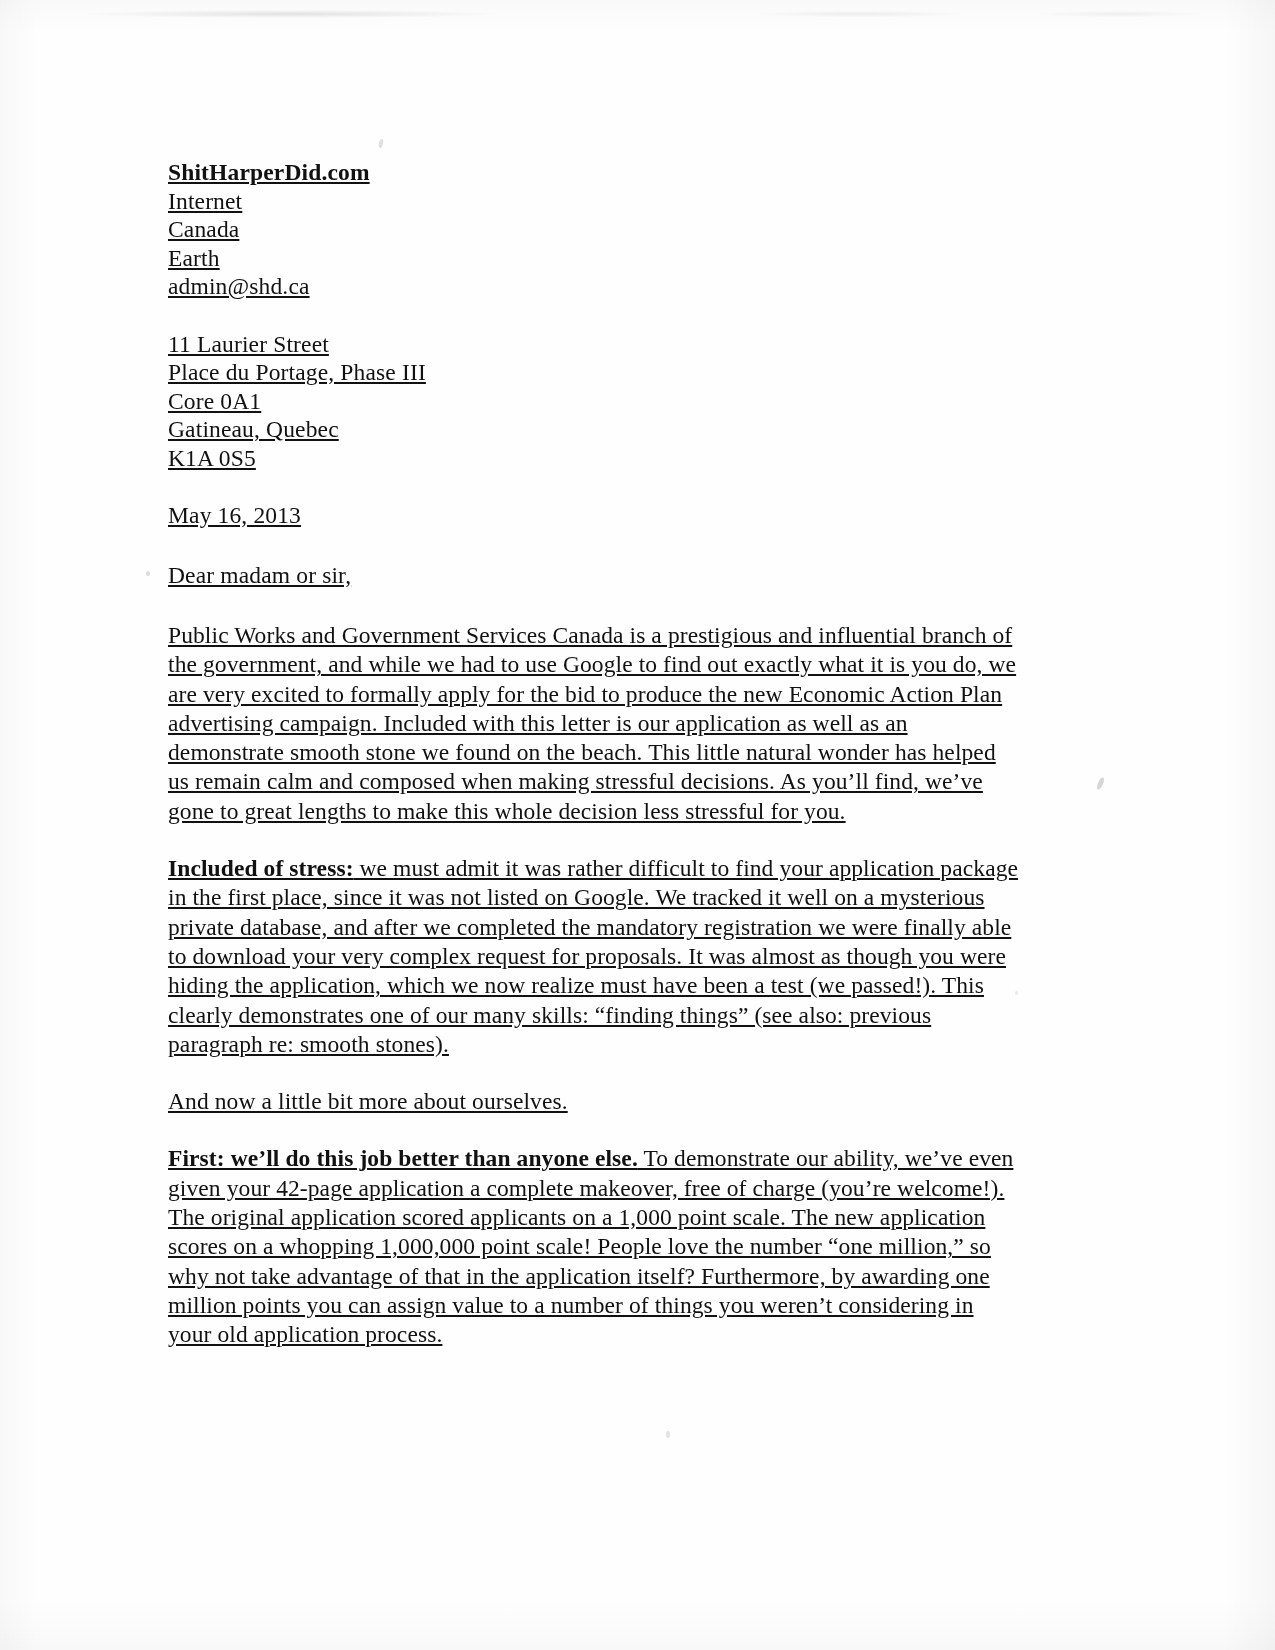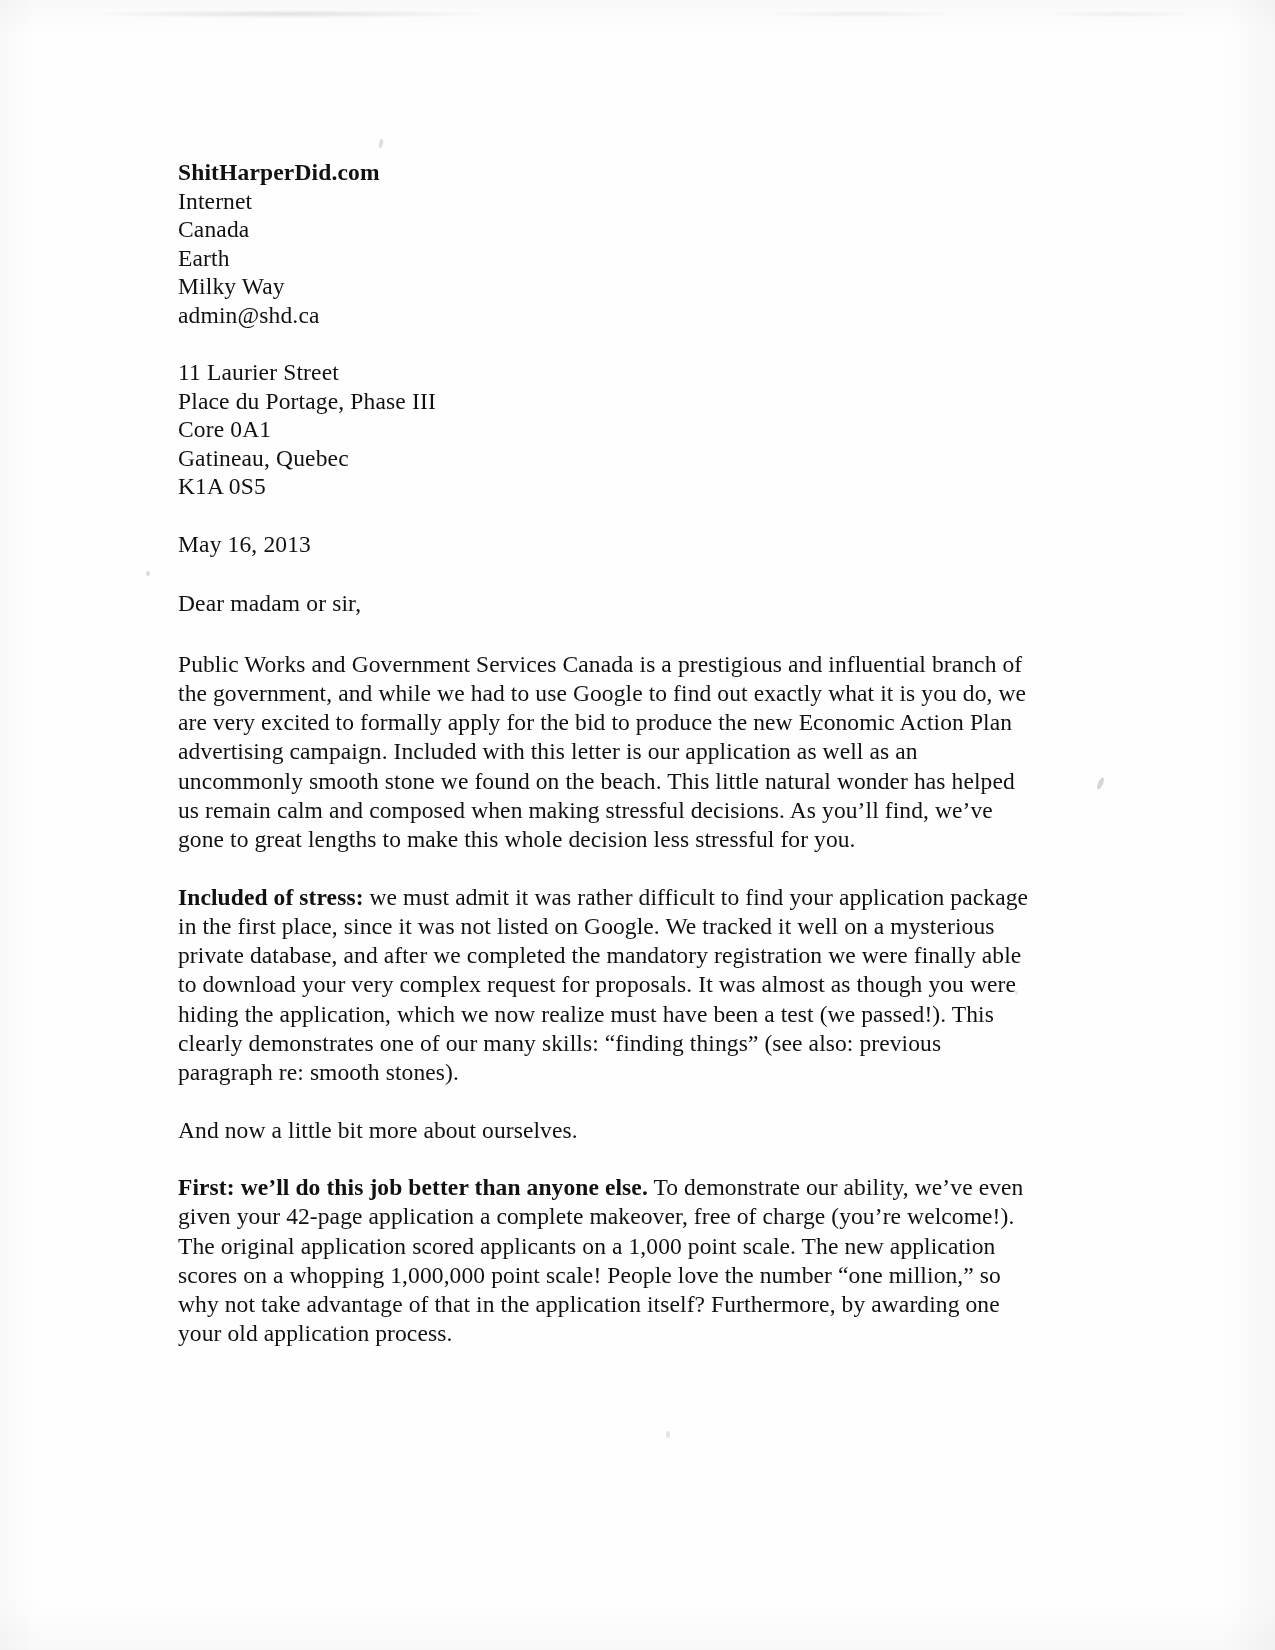--- a/index.html
+++ b/index.html
@@ -41,23 +41,24 @@
   }
   .speck.s1 { left: 379px; top: 139px;  width: 4px;  height: 9px;  transform: rotate(12deg); opacity: .35; }
   .speck.s2 { left: 146px; top: 571px;  width: 4px;  height: 5px;  opacity: .4; }
   .speck.s3 { left: 1098px;top: 777px;  width: 5px;  height: 13px; transform: rotate(24deg); opacity: .45; }
   .speck.s4 { left: 666px; top: 1431px; width: 4px;  height: 7px;  opacity: .3; }
   .speck.s5 { left: 1015px;top: 991px;  width: 3px;  height: 4px;  opacity: .25; }
 
   
   .letter {
     position: absolute;
-    left: 178px;
+    left: 168px;
     top: 158px;
     width: 870px;
+    text-decoration: underline;
   }
 
   .block { margin: 0 0 0 0; }
 
   .line {
     font-size: 23.5px;
     line-height: 28.5px;
     letter-spacing: 0.15px;
     white-space: pre-wrap;
   }
@@ -91,42 +92,41 @@
   <div class="speck s4"></div>
   <div class="speck s5"></div>
 
   <div class="letter">
 
     <div class="block addr-block">
       <div class="line bold">ShitHarperDid.com</div>
       <div class="line">Internet</div>
       <div class="line">Canada</div>
       <div class="line">Earth</div>
-      <div class="line">Milky Way</div>
       <div class="line">admin@shd.ca</div>
     </div>
 
     <div class="block addr-block">
       <div class="line">11 Laurier Street</div>
       <div class="line">Place du Portage, Phase III</div>
       <div class="line">Core 0A1</div>
       <div class="line">Gatineau, Quebec</div>
       <div class="line">K1A 0S5</div>
     </div>
 
     <div class="line date-line">May 16, 2013</div>
 
     <div class="line salutation">Dear madam or sir,</div>
 
     <p class="para">
       <span class="ln">Public Works and Government Services Canada is a prestigious and influential branch of</span>
       <span class="ln">the government, and while we had to use Google to find out exactly what it is you do, we</span>
       <span class="ln">are very excited to formally apply for the bid to produce the new Economic Action Plan</span>
       <span class="ln">advertising campaign. Included with this letter is our application as well as an</span>
-      <span class="ln">uncommonly smooth stone we found on the beach. This little natural wonder has helped</span>
+      <span class="ln">demonstrate smooth stone we found on the beach. This little natural wonder has helped</span>
       <span class="ln">us remain calm and composed when making stressful decisions. As you’ll find, we’ve</span>
       <span class="ln">gone to great lengths to make this whole decision less stressful for you.</span>
     </p>
 
     <p class="para">
       <span class="ln"><span class="lead">Included of stress:</span><span> we must admit it was rather difficult to find your application package</span></span>
       <span class="ln">in the first place, since it was not listed on Google. We tracked it well on a mysterious</span>
       <span class="ln">private database, and after we completed the mandatory registration we were finally able</span>
       <span class="ln">to download your very complex request for proposals. It was almost as though you were</span>
       <span class="ln">hiding the application, which we now realize must have been a test (we passed!). This</span>
@@ -137,17 +137,18 @@
     <p class="para">
       <span class="ln">And now a little bit more about ourselves.</span>
     </p>
 
     <p class="para">
       <span class="ln"><span class="lead">First: we’ll do this job better than anyone else.</span><span> To demonstrate our ability, we’ve even</span></span>
       <span class="ln">given your 42-page application a complete makeover, free of charge (you’re welcome!).</span>
       <span class="ln">The original application scored applicants on a 1,000 point scale. The new application</span>
       <span class="ln">scores on a whopping 1,000,000 point scale! People love the number “one million,” so</span>
       <span class="ln">why not take advantage of that in the application itself? Furthermore, by awarding one</span>
+      <span class="ln">million points you can assign value to a number of things you weren’t considering in</span>
       <span class="ln">your old application process.</span>
     </p>
 
   </div>
 </div>
 
 </body></html>

